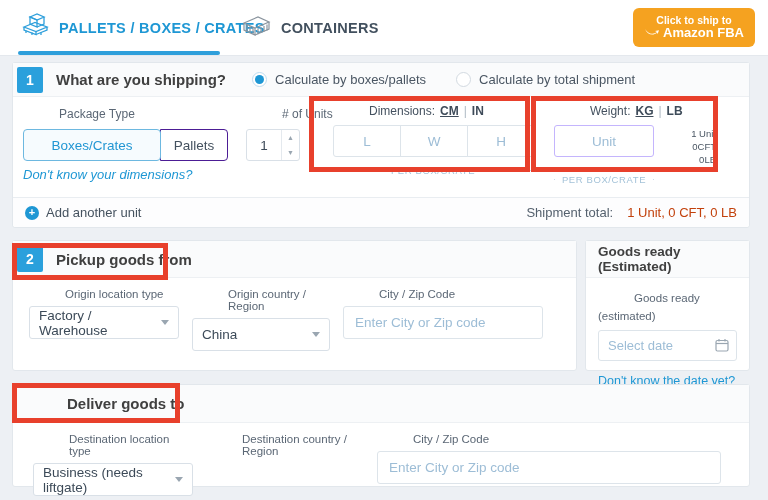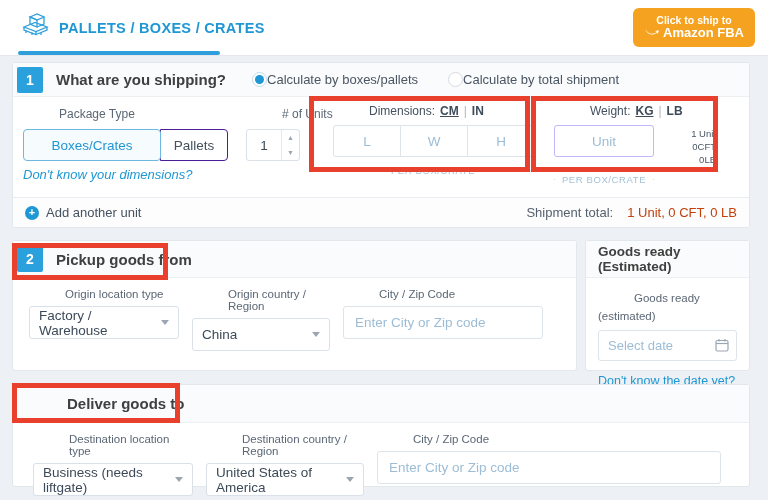--- a/index.html
+++ b/index.html
@@ -23,21 +23,21 @@
   
   .card { position:absolute; background:#fff; border:1px solid #e2e7ec; border-radius:3px; }
   .card-header { display:flex; align-items:center; background:#fafbfc; border-bottom:1px solid #edf0f3; }
   .badge { width:26px; height:26px; background:#2aa0dc; color:#fff; font-size:14px; font-weight:bold; display:flex; align-items:center; justify-content:center; border-radius:2px; margin-left:4px; }
   .card-title { font-size:15px; font-weight:bold; color:#404040; margin-left:13px; }
 
   #card1 { left:12px; top:62px; width:738px; height:166px; }
   #card1 .card-header { height:34px; }
 
   .radio-group { display:flex; align-items:center; gap:30px; margin-left:26px; }
-  .radio-opt { display:flex; align-items:flex-start; cursor:pointer; font-size:13px; color:#4a5663; }
+  .radio-opt { display:flex; align-items:flex-start; gap:8px; cursor:pointer; font-size:13px; color:#4a5663; }
   .radio { width:15px; height:15px; border-radius:50%; border:1px solid #d3dae1; background:#fff; position:relative; }
   .radio.checked { border-color:#bfdcef; }
   .radio.checked::after { content:""; position:absolute; left:2px; top:2px; width:9px; height:9px; border-radius:50%; background:#1e97d4; }
 
   .s1-body { position:relative; height:101px; }
   .flabel { font-size:12px; color:#5b6775;margin-left:36px; }
   .pkg-col { position:absolute; left:10px; top:7px; }
   .pkg-row { display:flex; margin-top:7px; }
   .pkg-btn { height:32px; font-size:13.5px; display:flex; align-items:center; justify-content:center; cursor:pointer; background:#fff; border:1px solid #4c1d95; color:#44515f; font-family:"Liberation Sans", sans-serif; }
   .pkg-btn.selected { width:138px; border:1px solid #6db8e0; border-radius:4px; color:#2196d3; background:#f6fbfe; z-index:1; }
@@ -121,20 +121,37 @@
           <path d="M4 14 L4 17 L16 21.5 L16 18.5"></path>
           <path d="M27 14 L27 17 L16 21.5"></path>
         <path d="M6 17.5 L6 20"></path>
           <path d="M12 19.5 L12 22"></path>
           <path d="M21 19.5 L21 22"></path>
       </svg>
     </span>
     <span class="tab-label">PALLETS / BOXES / CRATES</span>
   </div>
   <div class="tab-underline"></div>
+  <div class="tab tab-containers">
+    <span>
+      <svg width="32" height="24" viewBox="0 0 32 24" fill="none" stroke="#8a949e" stroke-width="1.2">
+        <path d="M4 9 L18 3 L29 8 L15 14 Z"></path>
+          <path d="M4 9 L4 16 L15 21 L15 14"></path>
+          <path d="M29 8 L29 15 L15 21"></path>
+        <path d="M7 11 L7 17.5"></path>
+          <path d="M10 12.3 L10 18.8"></path>
+          <path d="M13 13.6 L13 20"></path>
+        <path d="M18 14.5 L18 20.2"></path>
+          <path d="M21 13.2 L21 19"></path>
+          <path d="M24 11.9 L24 17.7"></path>
+          <path d="M27 10.6 L27 16.4"></path>
+      </svg>
+    </span>
+    <span class="tab-label">CONTAINERS</span>
+  </div>
   <button class="fba-btn">
     <span class="fba-line1">Click to ship to</span>
     <span class="fba-line2">
       <span>
         <svg width="15" height="10" viewBox="0 0 15 10" fill="#fff">
             <path d="M1 2 C4 7 9 8 13 5 L11 4 L15 3.2 L13.6 7 L13 5.8 C9 9 3.5 8 1 2 Z"></path>
           </svg>
       </span>
       <span>Amazon FBA</span>
     </span>
@@ -288,24 +305,20 @@
   <div class="fields-row" style="padding-left:20px">
     <div class="field" style="width:160px">
       <span class="flabel">Destination location type</span>
       <div class="select-box">
         <span>Business (needs liftgate)</span>
         <span class="caret"></span>
       </div>
     </div>
     <div class="field" style="width:158px">
       <span class="flabel">Destination country / Region</span>
-      <div class="select-box">
-        <span>United States of America</span>
-        <span class="caret"></span>
-      </div>
     </div>
     <div class="field" style="flex:1; padding-right:12px">
       <span class="flabel">City / Zip Code</span>
       <input class="city-input" placeholder="Enter City or Zip code" style="">
     </div>
   </div>
 </div>
 
 <div class="anno" id="anno-dims"></div>
 <div class="anno" id="anno-weight"></div>

